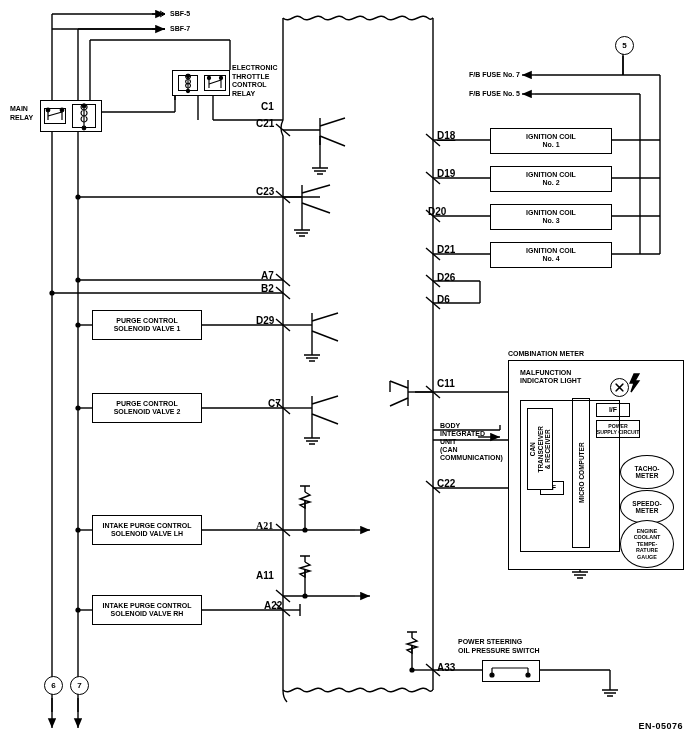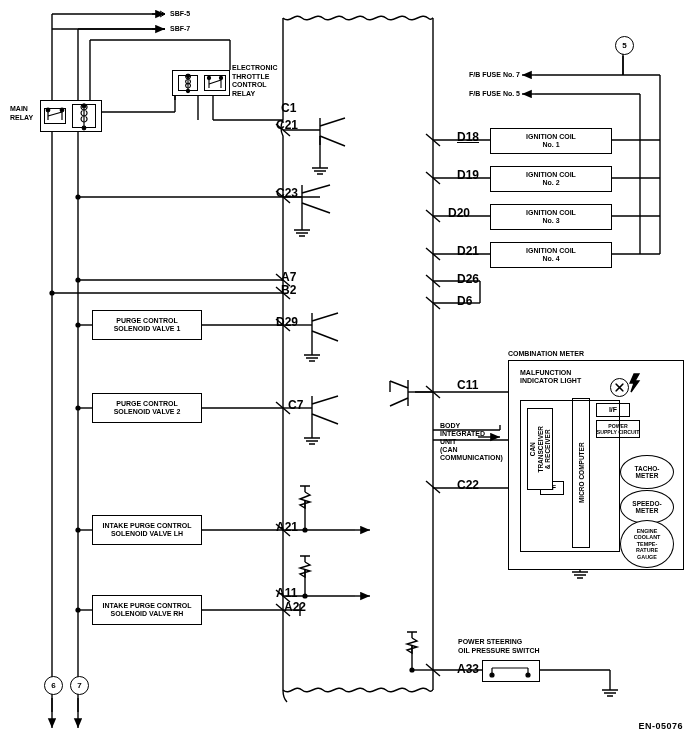--- a/index.html
+++ b/index.html
@@ -7,21 +7,21 @@
   #root{position:relative;width:693px;height:739px;background:#fff;overflow:hidden;}
   .lbl{position:absolute;font-size:7px;line-height:8px;color:#000;font-weight:bold;letter-spacing:0px;white-space:pre;}
   .lbl.r{text-align:right;}
   .box{position:absolute;border:1.5px solid #000;background:#fff;box-sizing:border-box;display:flex;align-items:center;justify-content:center;text-align:center;font-size:7px;font-weight:bold;line-height:8.5px;white-space:pre;}
   .thin{border-width:1px;}
   svg.ov{position:absolute;left:0;top:0;width:693px;height:739px;pointer-events:none;}
   .circ{position:absolute;border:1.5px solid #000;border-radius:50%;background:#fff;display:flex;align-items:center;justify-content:center;font-size:8px;font-weight:bold;}
   .ell{position:absolute;border:1.5px solid #000;border-radius:50%;background:#fff;display:flex;align-items:center;justify-content:center;text-align:center;font-size:6.5px;font-weight:bold;line-height:7.5px;white-space:pre;}
   .vert{position:absolute;display:flex;align-items:center;justify-content:center;border:1.5px solid #000;background:#fff;box-sizing:border-box;}
   .vert span{display:block;transform:rotate(-90deg);white-space:pre;font-size:6.5px;font-weight:bold;line-height:7.5px;text-align:center;}
-  .code{position:absolute;font-size:12px;font-weight:bold;margin-left:20px;}
+  .code{position:absolute;font-size:10px;font-weight:bold;}
   .foot{position:absolute;right:10px;bottom:8px;font-size:9px;font-weight:bold;letter-spacing:.5px;}
 </style>
 </head>
 <body>
 
 <div id="root">
 
   <svg class="ov" viewBox="0 0 693 739">
     <defs>
       <marker id="ar" markerWidth="8" markerHeight="8" refX="7" refY="3" orient="auto">
@@ -276,22 +276,22 @@
     </g>
   </svg>
 
   <div class="code" style="left:261px;top:101px;">C1</div>
   <div class="code" style="left:256px;top:118px;text-align:center;">C21</div>
   <div class="code" style="left:256px;top:186px;">C23</div>
   <div class="code" style="left:261px;top:270px;">A7</div>
   <div class="code" style="left:261px;top:283px;">B2</div>
   <div class="code" style="left:256px;top:315px;">D29</div>
   <div class="code" style="left:268px;top:398px;">C7</div>
-  <div class="code" style="left:256px;top:520px;">A21</div>
-  <div class="code" style="left:256px;top:586px;">A11</div>
+  <div class="code" style="left:256px;top:520px;font-family:Liberation Serif, serif;">A21</div>
+  <div class="code" style="left:256px;top:570px;">A11</div>
   <div class="code" style="left:264px;top:600px;">A22</div>
 
   <div class="box" style="left:92px;top:310px;width:110px;height:30px;">PURGE CONTROL
 SOLENOID VALVE 1</div>
   <div class="box" style="left:92px;top:393px;width:110px;height:30px;">PURGE CONTROL
 SOLENOID VALVE 2</div>
   <div class="box" style="left:92px;top:515px;width:110px;height:30px;">INTAKE PURGE CONTROL
 SOLENOID VALVE LH</div>
   <div class="box" style="left:92px;top:595px;width:110px;height:30px;">INTAKE PURGE CONTROL
 SOLENOID VALVE RH</div>

